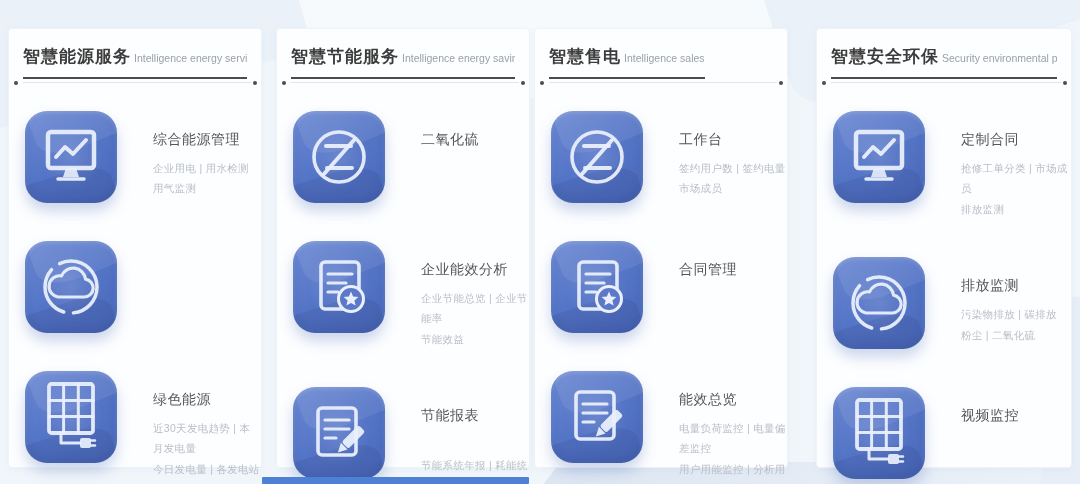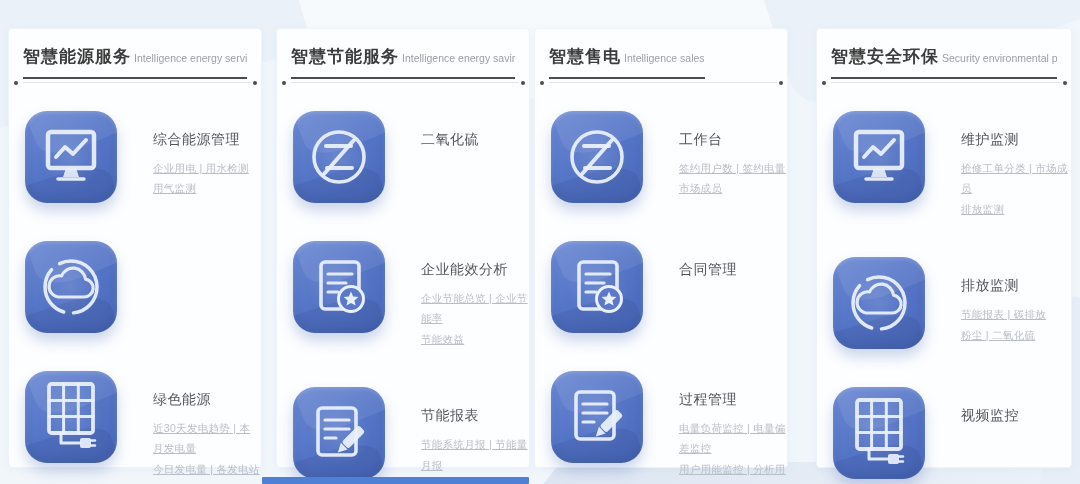--- a/index.html
+++ b/index.html
@@ -49,21 +49,21 @@
   }
   .tile .ov1 { position:absolute; width:130%; height:62%; top:-28%; right:-34%; background:rgba(255,255,255,.08); transform:rotate(-22deg); border-radius:34%; }
   .tile .ov2 { position:absolute; width:130%; height:58%; bottom:-30%; left:-30%; background:rgba(30,50,110,.12); transform:rotate(-18deg); border-radius:34%; }
   .tile .ov3 { position:absolute; width:70%; height:70%; top:15%; left:15%; background:radial-gradient(circle, rgba(255,255,255,.12) 0%, rgba(255,255,255,0) 70%); }
   .tile svg { position:absolute; top:0; left:0; width:92px; height:92px; }
   .tile svg * { vector-effect:none; }
   .glyph { stroke:#e9effc; stroke-linecap:round; stroke-linejoin:round; fill:none; opacity:.95; }
 
   .card-text { margin-left:36px; padding-top:20px; }
   .card-title { font-size:14px; color:#54565a; letter-spacing:.5px; margin-bottom:9px; }
-  .card-sub { font-size:10.5px; color:#b9bec6; line-height:1.95; letter-spacing:.3px;text-decoration:underline; }
+  .card-sub { font-size:10.5px; color:#b9bec6; line-height:1.95; letter-spacing:.3px; }
 </style>
 </head>
 <body>
 
 <div class="deco deco-top-1"></div>
 <div class="deco deco-top-2"></div>
 <div class="deco deco-top-3"></div>
 <div class="deco deco-bottom-1"></div>
 <div class="deco deco-bottom-2"></div>
 
@@ -205,21 +205,21 @@
       <div class="tile">
           <div class="ov1"></div>
           <div class="ov2"></div>
           <div class="ov3"></div>
           <svg viewBox="0 0 92 92">
             <use href="#g-docpencil"></use>
           </svg>
         </div>
       <div class="card-text">
         <div class="card-title">节能报表</div>
-        <div class="card-sub"><span>节能系统月报 | 节能量月报</span><br><span>节能系统年报 | 耗能统计月报</span></div>
+        <div class="card-sub"><br><span>节能系统年报 | 耗能统计月报</span></div>
       </div>
     </div>
   </div>
 </section>
 
 <section class="panel panel-3">
   <div class="hdr">
     <span class="hdr-text"><span class="zh">智慧售电</span><span class="en">Intelligence sales</span></span>
     <span class="hdr-line"></span>
     <span class="hdr-dot l"></span>
@@ -256,21 +256,21 @@
     <div class="card">
       <div class="tile">
           <div class="ov1"></div>
           <div class="ov2"></div>
           <div class="ov3"></div>
           <svg viewBox="0 0 92 92">
             <use href="#g-docpencil"></use>
           </svg>
         </div>
       <div class="card-text">
-        <div class="card-title">过程管理</div>
+        <div class="card-title">能效总览</div>
         <div class="card-sub"><span>电量负荷监控 | 电量偏差监控</span><br><span>用户用能监控 | 分析用电偏差</span></div>
       </div>
     </div>
   </div>
 </section>
 
 <section class="panel panel-4">
   <div class="hdr">
     <span class="hdr-text"><span class="zh">智慧安全环保</span><span class="en">Security environmental protection</span></span>
     <span class="hdr-line"></span>
@@ -281,36 +281,36 @@
     <div class="card">
       <div class="tile">
           <div class="ov1"></div>
           <div class="ov2"></div>
           <div class="ov3"></div>
           <svg viewBox="0 0 92 92">
             <use href="#g-monitor"></use>
           </svg>
         </div>
       <div class="card-text">
-        <div class="card-title">维护监测</div>
+        <div class="card-title">定制合同</div>
         <div class="card-sub"><span>抢修工单分类 | 市场成员</span><br><span>排放监测</span></div>
       </div>
     </div>
     <div class="card">
       <div class="tile">
           <div class="ov1"></div>
           <div class="ov2"></div>
           <div class="ov3"></div>
           <svg viewBox="0 0 92 92">
             <use href="#g-cloud"></use>
           </svg>
         </div>
       <div class="card-text">
         <div class="card-title">排放监测</div>
-        <div class="card-sub"><span>节能报表 | 碳排放</span><br><span>粉尘 | 二氧化硫</span></div>
+        <div class="card-sub"><span>污染物排放 | 碳排放</span><br><span>粉尘 | 二氧化硫</span></div>
       </div>
     </div>
     <div class="card">
       <div class="tile">
           <div class="ov1"></div>
           <div class="ov2"></div>
           <div class="ov3"></div>
           <svg viewBox="0 0 92 92">
             <use href="#g-solar"></use>
           </svg>

